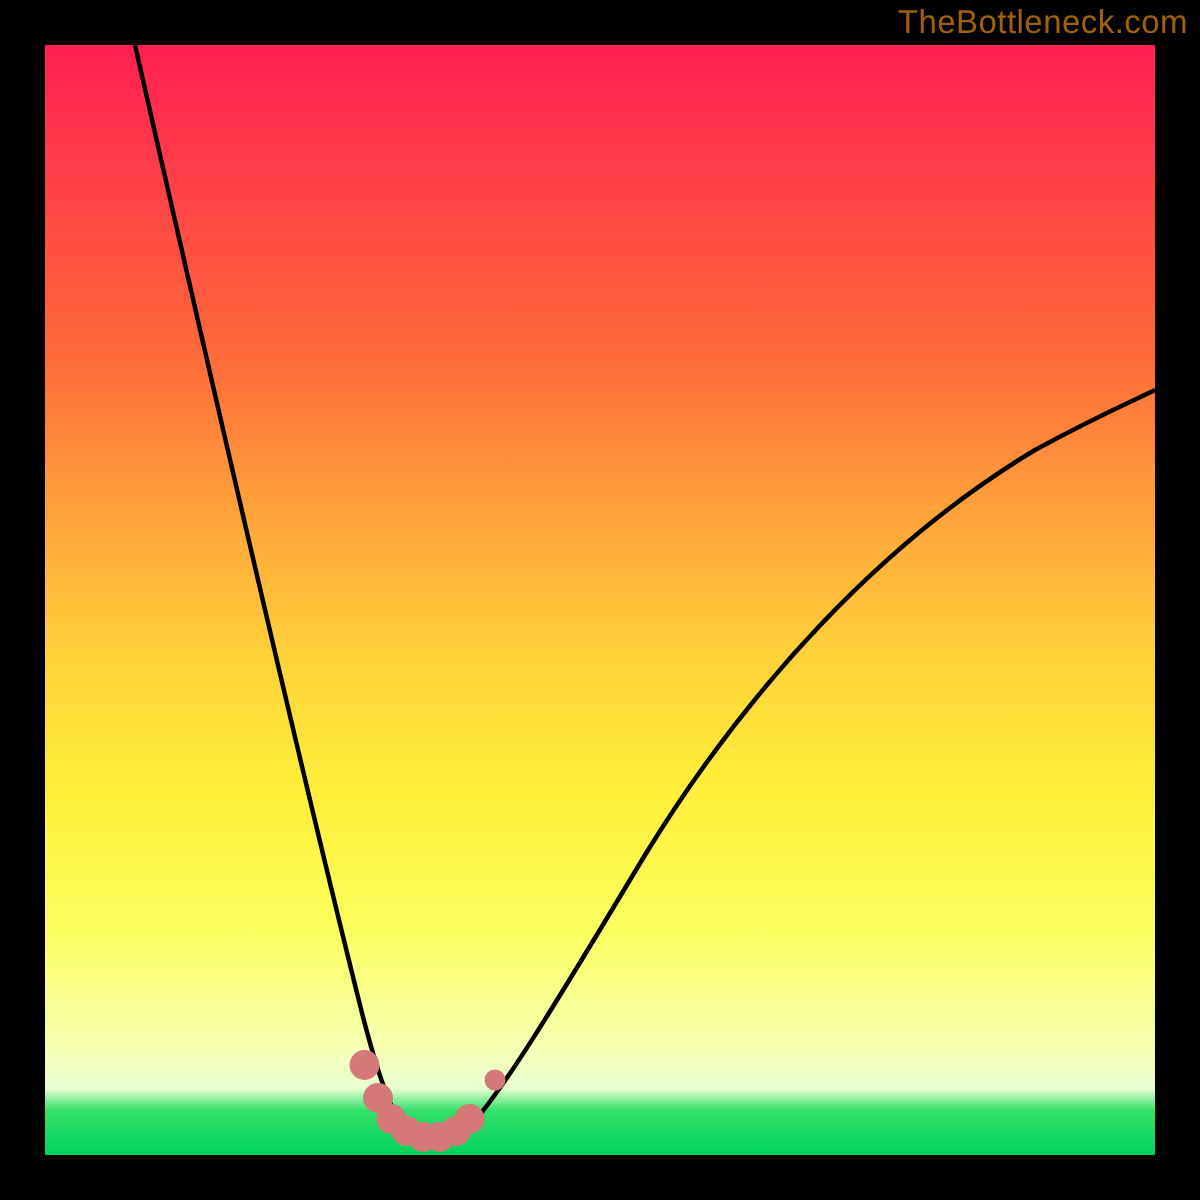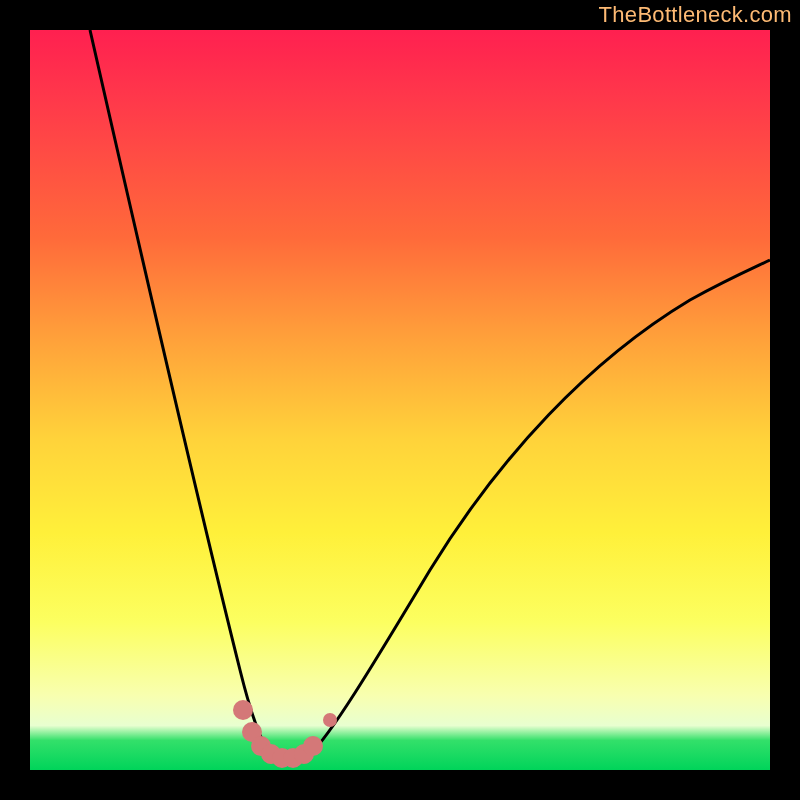--- a/index.html
+++ b/index.html
@@ -38,21 +38,21 @@
       #f8ffb0 90%,
       #e8ffd0 94%,
       #33e06a 96%,
       #00d45a 100%
     );
   }
   .watermark {
     position: absolute;
     top: 2px;
     right: 8px;
-    color: #fdba74;
+    color: #a16207;
     font-size: 22px;
     font-weight: 500;
     letter-spacing: 0.3px;
     user-select: none;
   }
   svg.curves {
     position: absolute;
     left: 0;
     top: 0;
     width: 740px;

